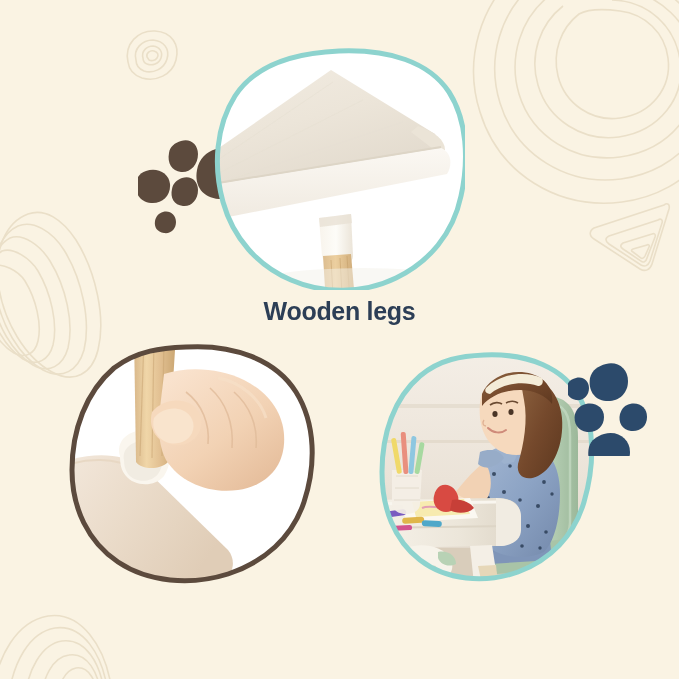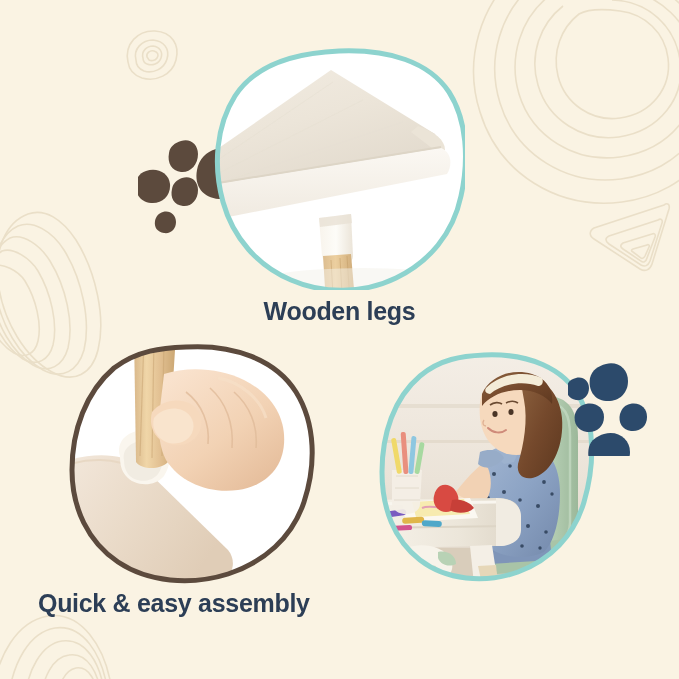--- a/index.html
+++ b/index.html
@@ -230,21 +230,20 @@
             </g>
 
             <path d="M150 34 C172 38 192 54 198 74" stroke="#f7e0c8" stroke-width="3" fill="none" opacity="0.7"></path>
           </g>
 
           <path class="frame-ring" d="M118 3 C166 0 208 16 228 48 C248 80 248 122 236 158 C224 194 196 218 160 230 C122 242 80 238 50 218 C20 198 4 164 4 126 C4 86 18 48 46 24 C70 6 94 4 118 3 Z" fill="none" stroke="#5c4a3d" stroke-width="5" stroke-linejoin="round"></path>
         </svg>
       </div>
     </div>
 
-    <div class="caption" id="caption-assembly" style="top:259px;">Quick &amp; easy assembly</div>
   </div>
 
   <div class="panel" style="left:340px;top:330px;width:339px;height:349px;">
 
     <div class="photo-frame" style="left:38px;top:22px;width:218px;height:232px;">
 
       <div class="photo-clip">
         <svg viewBox="0 0 218 232" width="218" height="232" aria-hidden="true">
           <defs>
             <clipPath id="blobClip3">

